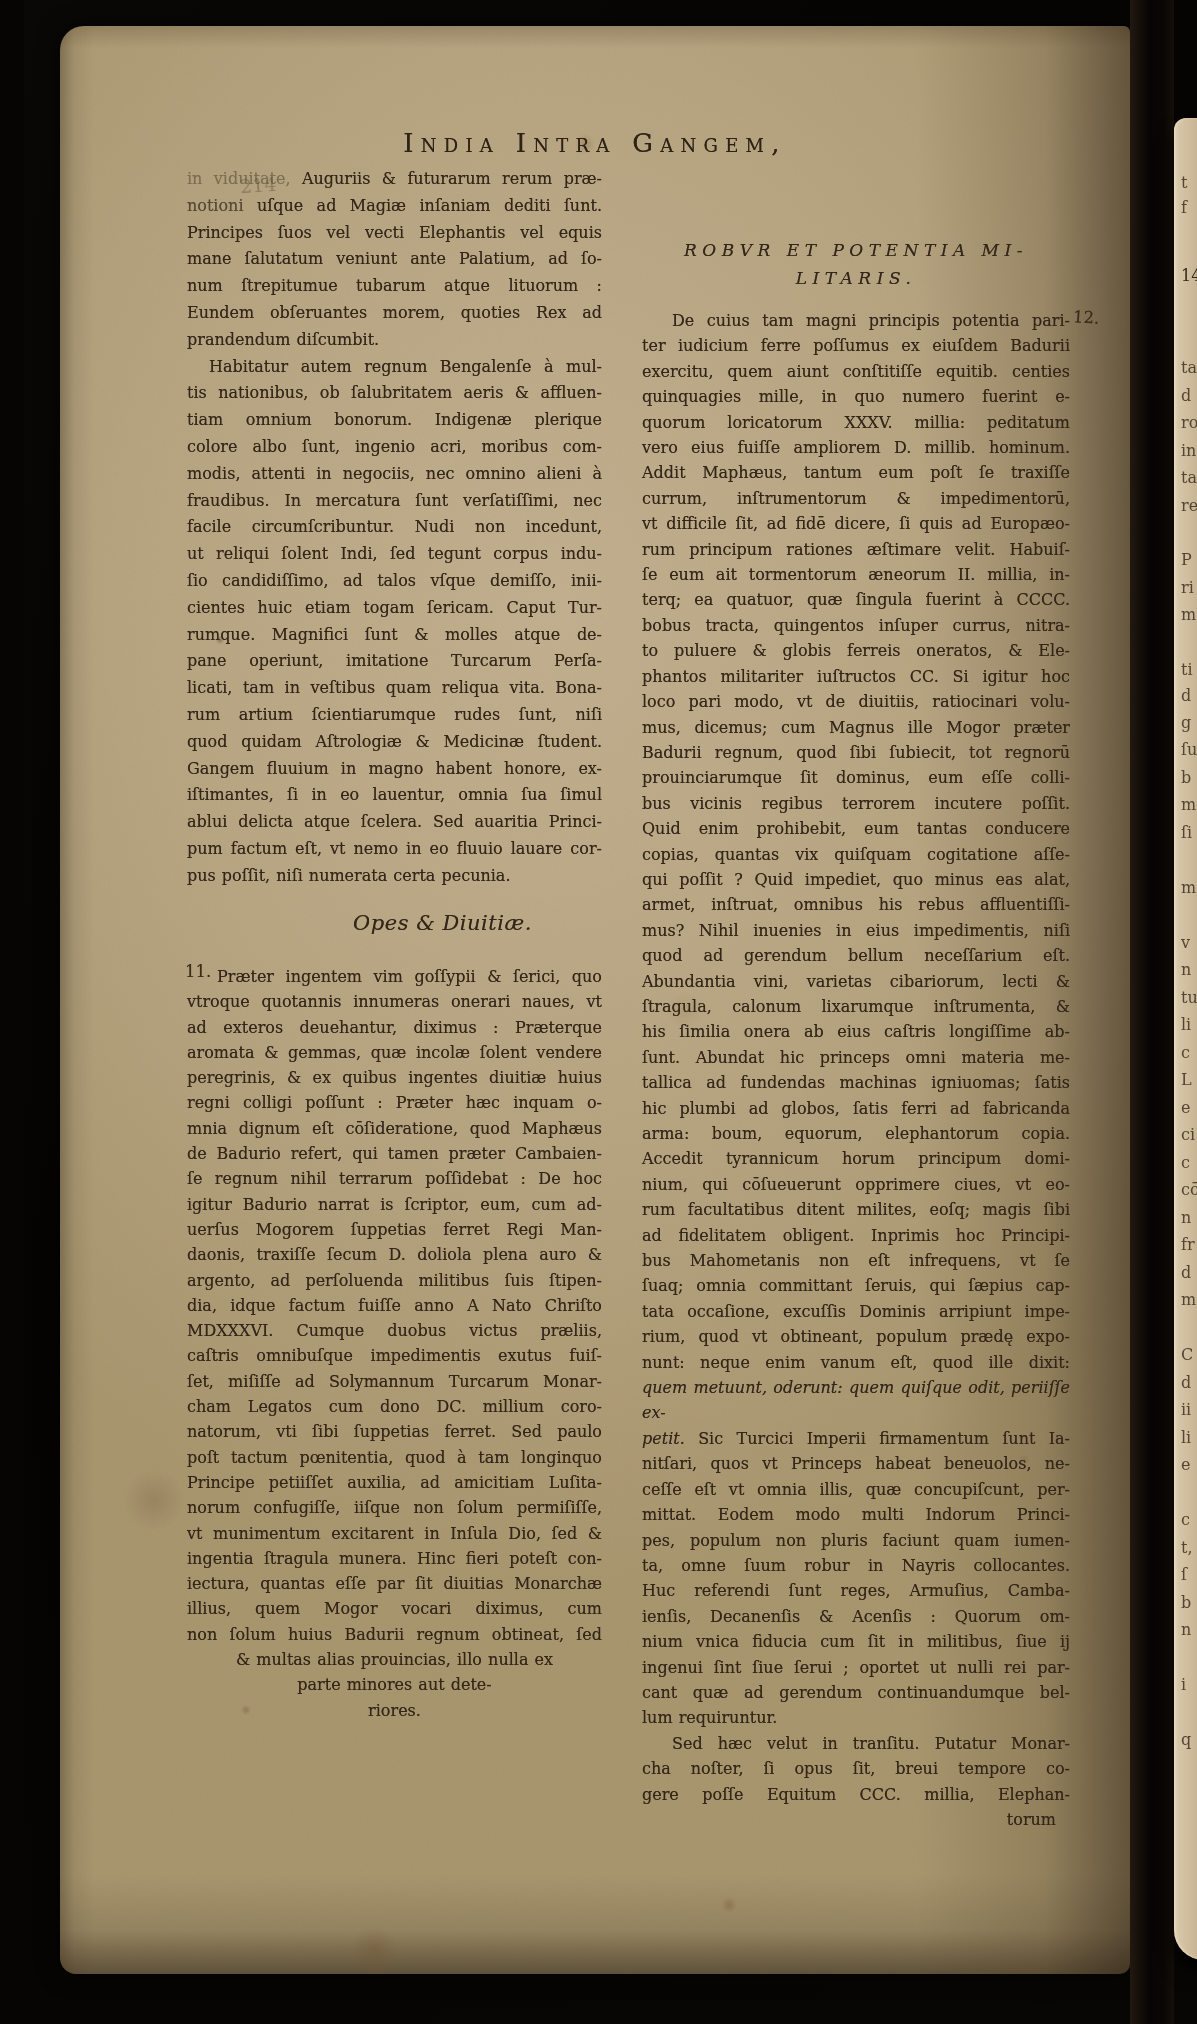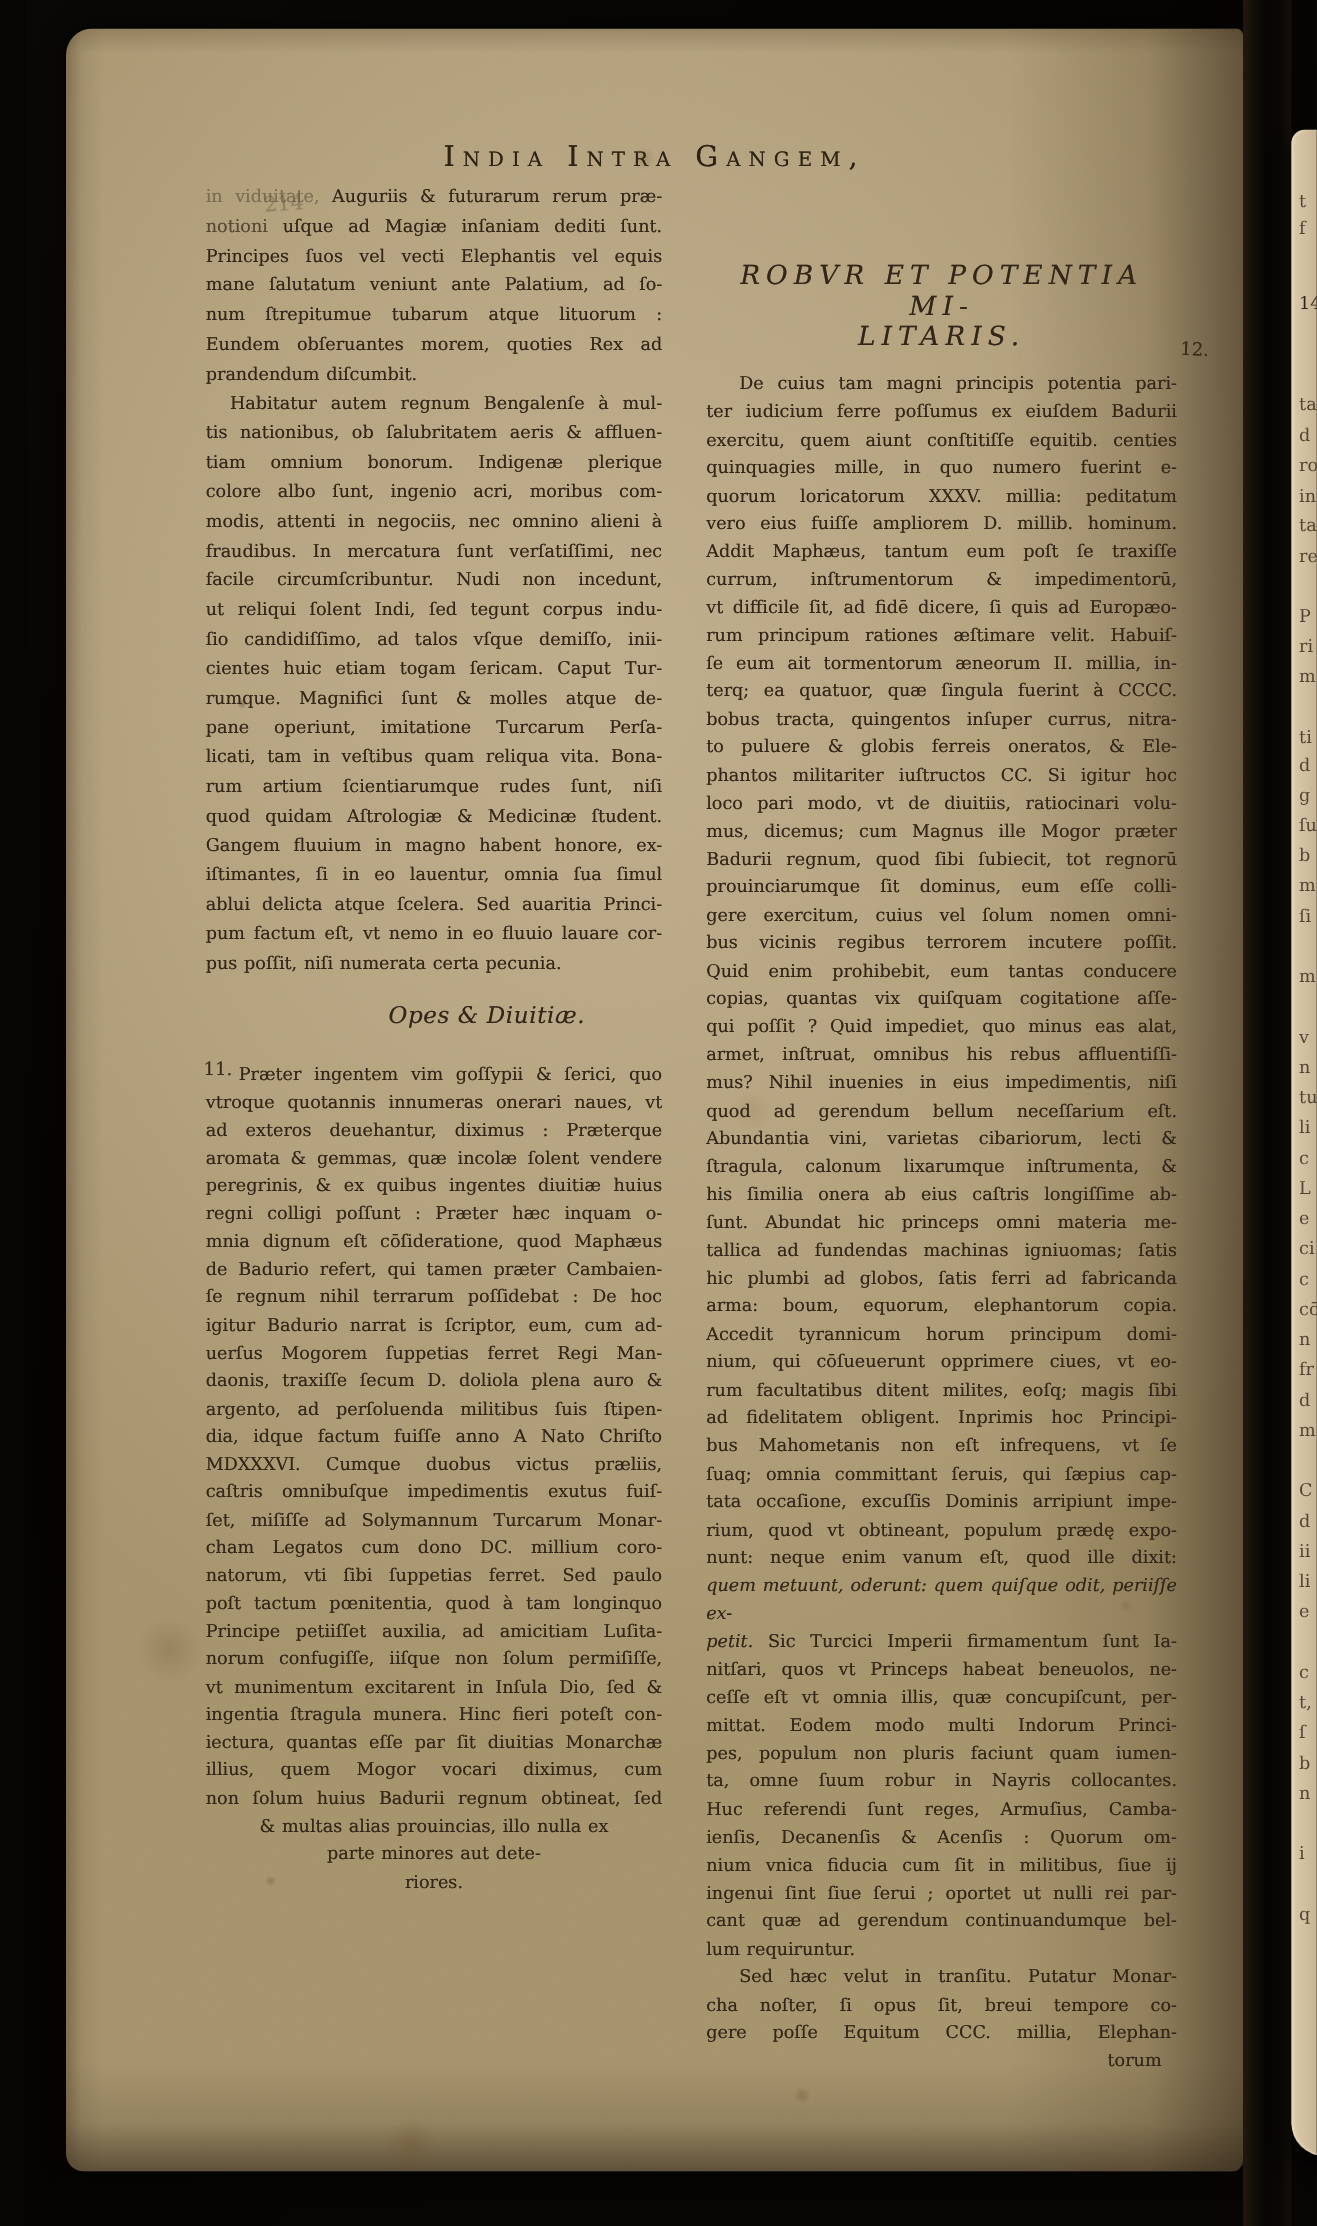--- a/index.html
+++ b/index.html
@@ -50,21 +50,21 @@
   .tl.end{text-align-last:left;}
   .tl.center{text-align:center;text-align-last:center;}
   .tl.right{text-align:right;text-align-last:right;padding-right:14px;}
   .tl.ind{text-indent:22px;}
   .tl.ind2{text-indent:30px;}
   .ital,.tl.ital{font-style:italic;}
   .faded{opacity:.42;filter:blur(.4px);}
   .dim{opacity:.72;}
   .h-opes{font-style:italic;font-size:21px;letter-spacing:.5px;text-align:center;
     padding-left:96px;line-height:30px;margin-bottom:26px;}
-  .h-robur{font-style:italic;font-size:24px;letter-spacing:5.5px;text-align:center;line-height:28px;}
+  .h-robur{font-style:italic;font-size:17px;letter-spacing:5.5px;text-align:center;line-height:28px;}
   .h-robur2{margin-bottom:16px;}
   .mnum{position:absolute;font-size:16.5px;color:#3a2c1c;text-shadow:0 0 .5px rgba(40,28,16,.5);}
   .mnum-11{left:161px;top:962px;}
   .mnum-12{left:1049px;top:308px;transform:rotate(3deg);}
 </style>
 </head>
 <body>
 
 <div class="scan">
 
@@ -164,21 +164,20 @@
       <div class="tl">rum principum rationes æſtimare velit. Habuiſ-</div>
       <div class="tl">ſe eum ait tormentorum æneorum II. millia, in-</div>
       <div class="tl">terq; ea quatuor, quæ ſingula fuerint à CCCC.</div>
       <div class="tl">bobus tracta, quingentos inſuper currus, nitra-</div>
       <div class="tl">to puluere &amp; globis ferreis oneratos, &amp; Ele-</div>
       <div class="tl">phantos militariter iuſtructos CC. Si igitur hoc</div>
       <div class="tl">loco pari modo, vt de diuitiis, ratiocinari volu-</div>
       <div class="tl">mus, dicemus; cum Magnus ille Mogor præter</div>
       <div class="tl">Badurii regnum, quod ſibi ſubiecit, tot regnorū</div>
       <div class="tl">prouinciarumque ſit dominus, eum eſſe colli-</div>
-      <div class="tl">gere exercitum, cuius vel ſolum nomen omni-</div>
       <div class="tl">bus vicinis regibus terrorem incutere poſſit.</div>
       <div class="tl">Quid enim prohibebit, eum tantas conducere</div>
       <div class="tl">copias, quantas vix quiſquam cogitatione aſſe-</div>
       <div class="tl">qui poſſit ? Quid impediet, quo minus eas alat,</div>
       <div class="tl">armet, inſtruat, omnibus his rebus affluentiſſi-</div>
       <div class="tl">mus? Nihil inuenies in eius impedimentis, niſi</div>
       <div class="tl">quod ad gerendum bellum neceſſarium eſt.</div>
       <div class="tl">Abundantia vini, varietas cibariorum, lecti &amp;</div>
       <div class="tl">ſtragula, calonum lixarumque inſtrumenta, &amp;</div>
       <div class="tl">his ſimilia onera ab eius caſtris longiſſime ab-</div>

